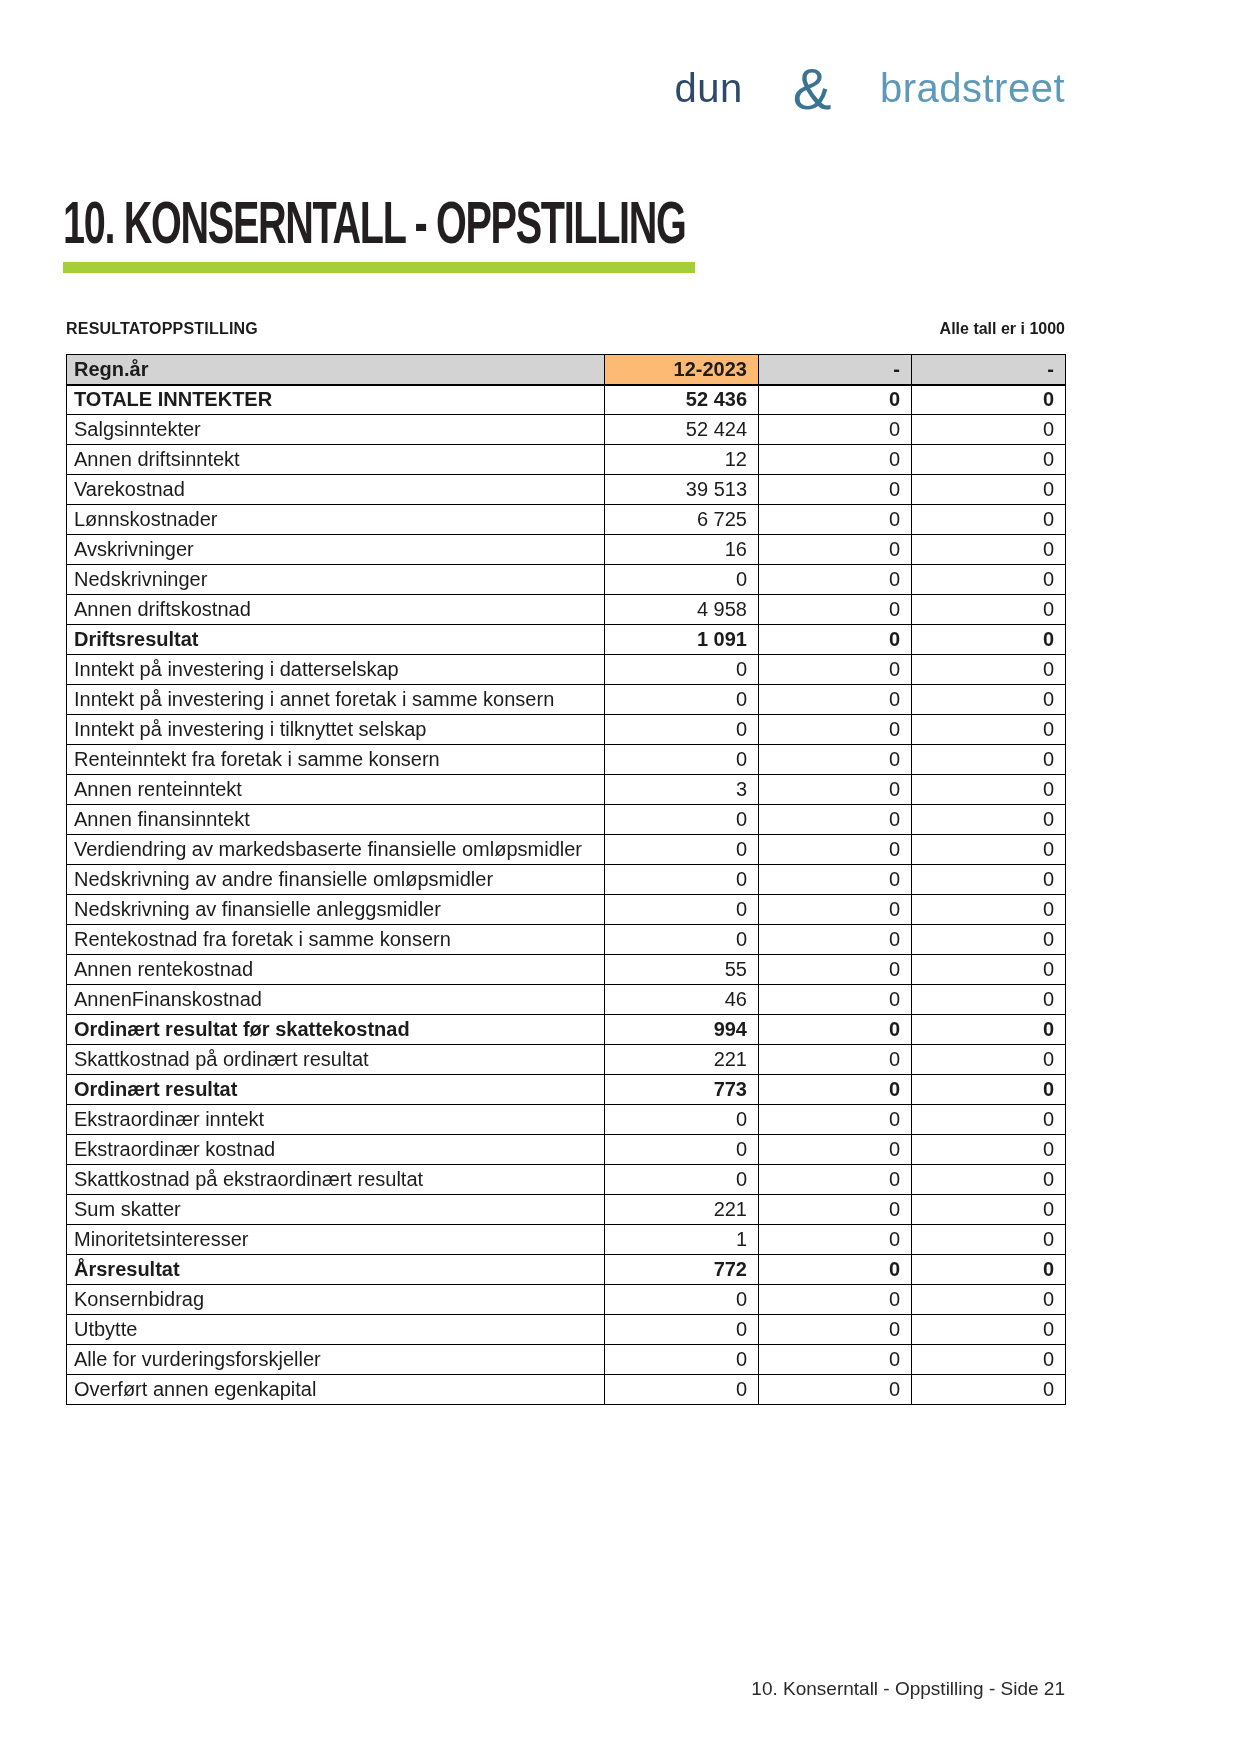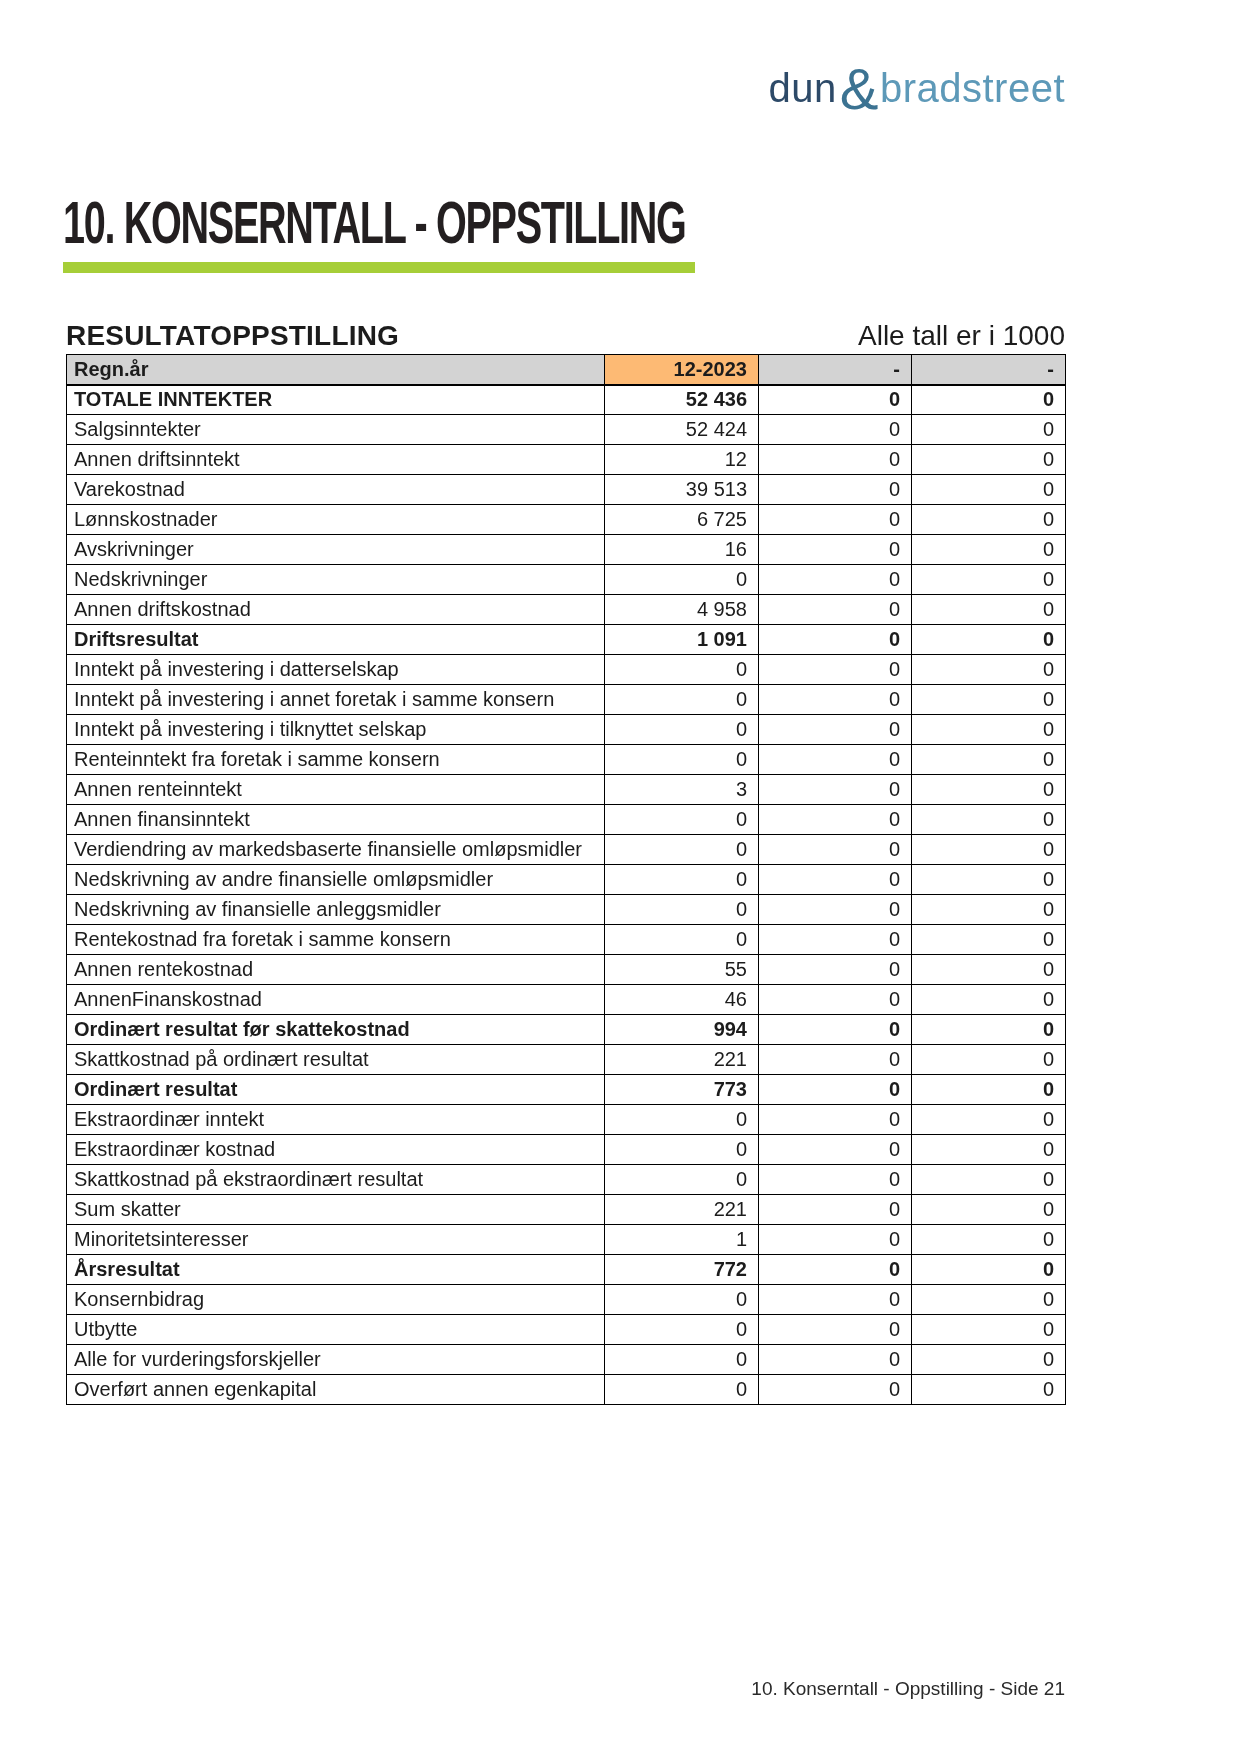--- a/index.html
+++ b/index.html
@@ -14,20 +14,21 @@
   .page { position: absolute; inset: 0; }
 
   
   .logo {
     position: absolute;
     top: 66px; right: 176px;
     display: flex; align-items: baseline;
     font-size: 40px;
     letter-spacing: 0.5px;
     white-space: nowrap;
+    gap: 47px;
   }
   .logo .amp {
     font-size: 58px;
     line-height: 0;
     position: relative; top: 7px;
     margin: 0 1px 0 3px;
     font-weight: 400;
   }
 
   
@@ -48,24 +49,24 @@
     width: 632px; height: 11px;
   }
 
   
   .section-row {
     position: absolute;
     left: 66px; right: 176px; top: 320px;
     display: flex;
     justify-content: space-between;
     align-items: baseline;
-    font-size: 28px;
+    font-size: 16px;
   }
   .section-row .heading { font-weight: 700; letter-spacing: 0.2px; }
-  .section-row .note { font-weight: 400; }
+  .section-row .note { font-weight: 700; }
 
   
   table.results {
     position: absolute;
     left: 66px; top: 354px;
     width: 999px;
     border-collapse: collapse;
     table-layout: fixed;
     font-size: 20px;
   }

